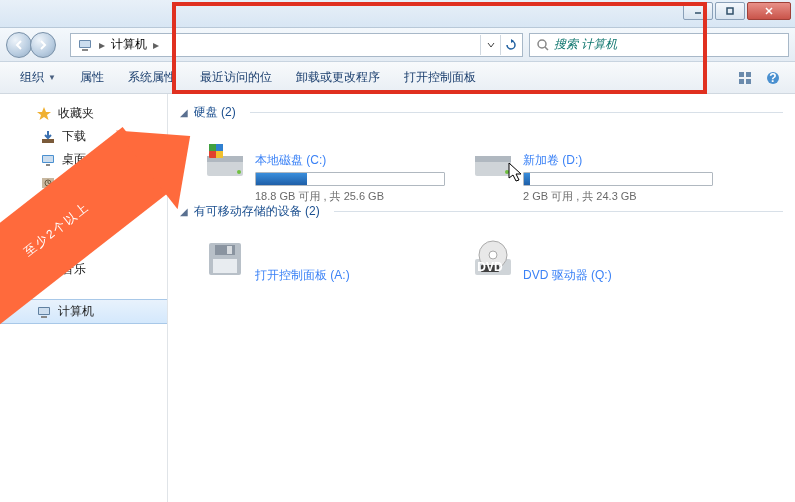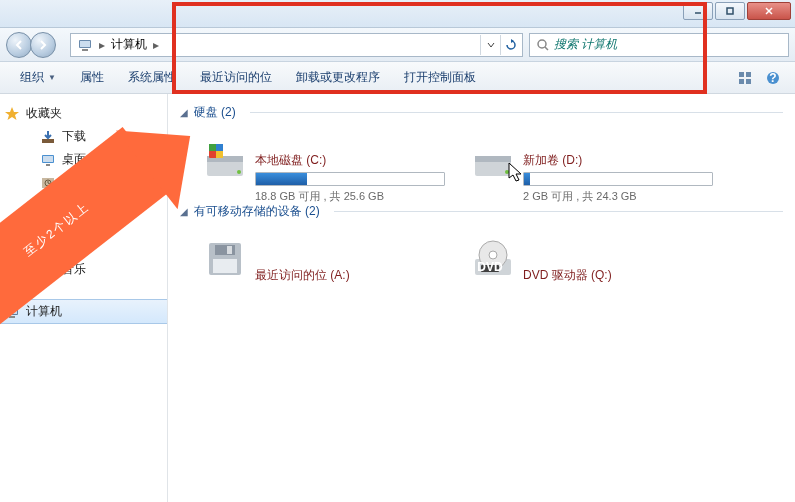--- a/index.html
+++ b/index.html
@@ -33,37 +33,37 @@
 .toolbar .drop { font-size: 8px; color: #4a6080; }
 .toolbar .spacer { flex: 1; }
 .toolbar .iconbtn { width: 24px; height: 24px; display: flex; align-items: center; justify-content: center; cursor: pointer; }
 
 
 .body { display: flex; height: calc(502px - 28px - 34px - 32px); }
 
 
 .sidebar { width: 168px; border-right: 1px solid #e0e4e8; padding: 8px 0; overflow: hidden; }
 .sidebar .group { margin-bottom: 18px; }
-.sidebar .node { display: flex; align-items: center; padding: 3px 0 3px 4px; gap: 6px; cursor: pointer; color: #1a1a1a; }
+.sidebar .node { display: flex; align-items: center; padding: 3px 0 3px 36px; gap: 6px; cursor: pointer; color: #1a1a1a; }
 .sidebar .node.child { padding-left: 40px; }
 .sidebar .node.sel { background: linear-gradient(#e8f2fc, #d4e8fc); border: 1px solid #a8c8e8; border-left: none; border-right: none; }
 .sidebar .ic { width: 16px; height: 16px; flex-shrink: 0; }
 .sidebar .expand { position: absolute; left: 6px; color: #888; font-size: 10px; }
 .sidebar .node { position: relative; }
 
 
 .content { flex: 1; padding: 6px 10px; position: relative; }
 .section-hdr { display: flex; align-items: center; gap: 6px; color: #1a4e8e; padding: 4px 2px; }
 .section-hdr .tri { font-size: 10px; color: #5a7090; }
 .section-hdr .line { flex: 1; height: 1px; background: #d8e0e8; margin-left: 8px; }
 .drive-row { display: flex; gap: 12px; padding: 6px 0 10px 18px; }
 .drive { width: 256px; height: 58px; display: flex; align-items: center; gap: 8px; padding: 4px 6px; border: 1px solid transparent; border-radius: 2px; }
 .drive .dicon { width: 44px; height: 44px; flex-shrink: 0; }
 .drive .dinfo { flex: 1; }
-.drive .dname { color: #7f1d1d; margin-bottom: 3px; margin-top: 36px; }
+.drive .dname { color: #3b82f6; margin-bottom: 3px; margin-top: 36px; }
 .drive .bar { width: 100%; height: 14px; background: #fff; border: 1px solid #b0b8c0; border-radius: 1px; overflow: hidden; margin-bottom: 3px; }
 .drive .fill { height: 100%; background: linear-gradient(#3a8edc, #1e5fa8); }
 .drive .dstat { color: #6a6a6a; font-size: 11px; }
 
 
 .highlight-box { position: absolute; top: 2px; left: 172px; width: 535px; height: 92px; border: 4px solid #e03020; pointer-events: none; z-index: 5; }
 
 .annot-arrow { position: absolute; top: 110px; left: -34px; width: 260px; height: 210px; z-index: 6; pointer-events: none; }
 .annot-arrow .shape { position: absolute; width: 230px; height: 80px; background: #ff6a3c; transform: rotate(-38deg); transform-origin: left center; left: 0; top: 150px; display: flex; align-items: center; justify-content: center; color: #fff; font-size: 22px; font-weight: 500; letter-spacing: 2px; }
 .annot-arrow .head { position: absolute; left: 175px; top: -7px; width: 0; height: 0; border-left: 55px solid #ff6a3c; border-top: 50px solid transparent; border-bottom: 50px solid transparent; transform: rotate(-38deg); }
@@ -299,21 +299,21 @@
 
     <div class="drive-row">
       <div class="drive">
         <svg class="dicon" viewBox="0 0 44 44">
             <rect x="6" y="6" width="32" height="32" rx="2" fill="#b8c0c8"></rect>
             <rect x="12" y="8" width="20" height="10" fill="#8a94a0"></rect>
             <rect x="24" y="9" width="5" height="8" fill="#d8dce0"></rect>
             <rect x="10" y="22" width="24" height="14" fill="#e8ecf0"></rect>
           </svg>
         <div class="dinfo">
-          <div class="dname">最近访问的位 (A:)</div>
+          <div class="dname">打开控制面板 (A:)</div>
         </div>
       </div>
       <div class="drive">
         <svg class="dicon" viewBox="0 0 44 44">
             <rect x="4" y="22" width="36" height="16" rx="2" fill="#cfd4d8"></rect>
             <circle cx="22" cy="18" r="14" fill="#e8e8e8" stroke="#aaa"></circle>
             <circle cx="22" cy="18" r="4" fill="#fff" stroke="#aaa"></circle>
             <rect x="10" y="28" width="18" height="7" rx="1" fill="#404040"></rect>
             <text x="19" y="34" text-anchor="middle" fill="#fff" font-size="5" font-weight="bold">DVD</text>
           </svg>

